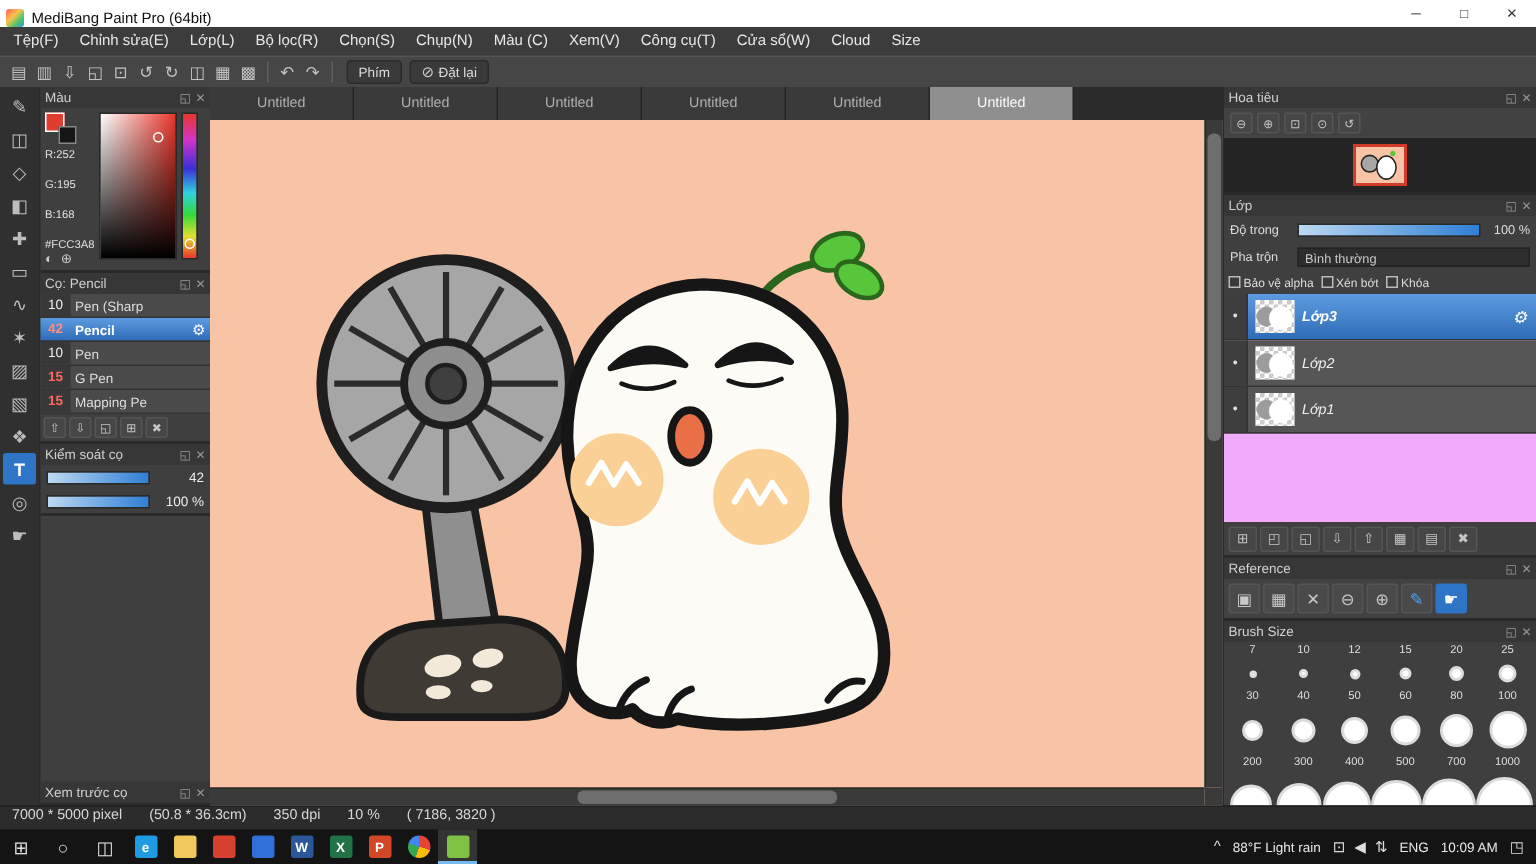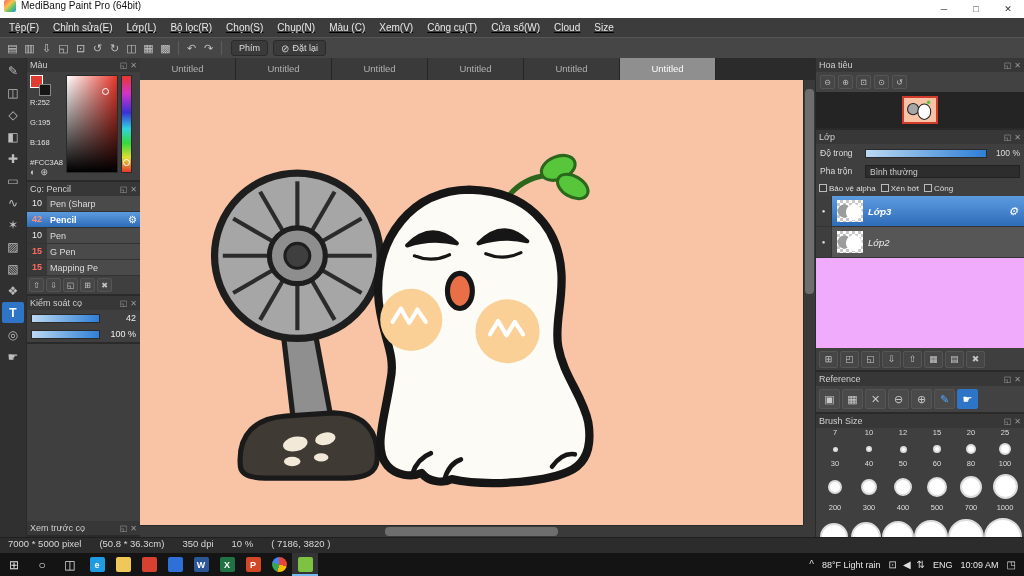--- a/index.html
+++ b/index.html
@@ -1,27 +1,27 @@
 <!DOCTYPE html>
 <html><head>
 <meta charset="utf-8">
 <style>
 *{margin:0;padding:0;box-sizing:border-box;font-family:"Liberation Sans",sans-serif;}
 html,body{width:1024px;height:576px;overflow:hidden;background:#222;}
 .app{width:1024px;height:576px;display:flex;flex-direction:column;}
 
 
-.titlebar{height:18px;background:#fff;display:flex;align-items:flex-start;padding-left:4px;gap:5px;flex:none;}
+.titlebar{height:18px;background:#fff;display:flex;align-items:flex-end;padding-left:4px;gap:5px;flex:none;}
 .app-logo{width:12px;height:12px;border-radius:2px;background:linear-gradient(135deg,#ff5f5f,#ffc24b 40%,#4bc46f 70%,#3e8ede);}
 .title-text{font-size:10px;color:#111;}
 .win-controls{margin-left:auto;display:flex;height:100%;}
 .win-btn{width:32px;display:flex;align-items:center;justify-content:center;font-size:9px;color:#333;}
 
 
-.menubar{height:19px;background:#3c3c3c;display:flex;align-items:flex-end;padding-left:2px;flex:none;text-decoration:underline;}
+.menubar{height:19px;background:#3c3c3c;display:flex;align-items:flex-end;padding-left:2px;flex:none;}
 .menu-item{font-size:10px;color:#e8e8e8;padding:0 7px;line-height:19px;white-space:nowrap;}
 
 
 .toolbar{height:21px;background:#464646;border-top:1px solid #555;display:flex;align-items:center;padding-left:4px;flex:none;}
 .tb-group{display:flex;}
 .tb-icon{width:17px;height:17px;color:#c2c2c2;font-size:11px;display:flex;align-items:center;justify-content:center;}
 .tb-sep{width:1px;height:14px;background:#5e5e5e;margin:0 4px;}
 .tb-btn{height:16px;background:#3a3a3a;border:1px solid #2a2a2a;border-radius:3px;color:#ddd;font-size:9px;display:flex;align-items:center;gap:3px;padding:0 7px;margin-left:5px;}
 .tb-btn-ic{font-size:10px;color:#ccc;}
 
@@ -421,38 +421,45 @@
             <span class="chk">
               <span class="chk-box"></span>
               <span>Bảo vệ alpha</span>
             </span>
             <span class="chk">
               <span class="chk-box"></span>
               <span>Xén bớt</span>
             </span>
             <span class="chk">
               <span class="chk-box"></span>
-              <span>Công</span>
+              <span>Khóa</span>
             </span>
           </div>
         <div class="layer-list" id="layer-list">
             <div class="layer-row selected">
               <span class="layer-eye">●</span>
               <span class="layer-thumb">
                 <span class="thumb-art"></span>
               </span>
               <span class="layer-name">Lớp3</span>
               <span class="layer-gear">⚙</span>
             </div>
             <div class="layer-row">
               <span class="layer-eye">●</span>
               <span class="layer-thumb">
                 <span class="thumb-art"></span>
               </span>
               <span class="layer-name">Lớp2</span>
+            </div>
+            <div class="layer-row">
+              <span class="layer-eye">●</span>
+              <span class="layer-thumb">
+                <span class="thumb-art"></span>
+              </span>
+              <span class="layer-name">Lớp1</span>
             </div>
           </div>
         <div class="layer-bottom" id="layer-bottom">
             <span class="lb-btn">⊞</span>
             <span class="lb-btn">◰</span>
             <span class="lb-btn">◱</span>
             <span class="lb-btn">⇩</span>
             <span class="lb-btn">⇧</span>
             <span class="lb-btn">▦</span>
             <span class="lb-btn">▤</span>

